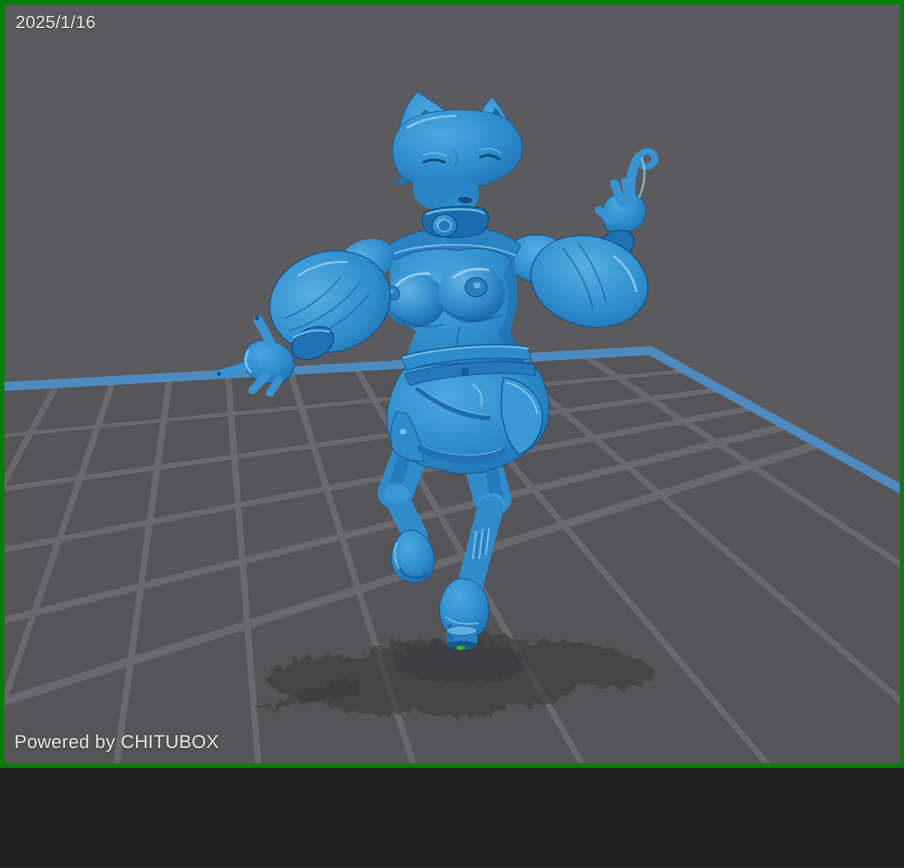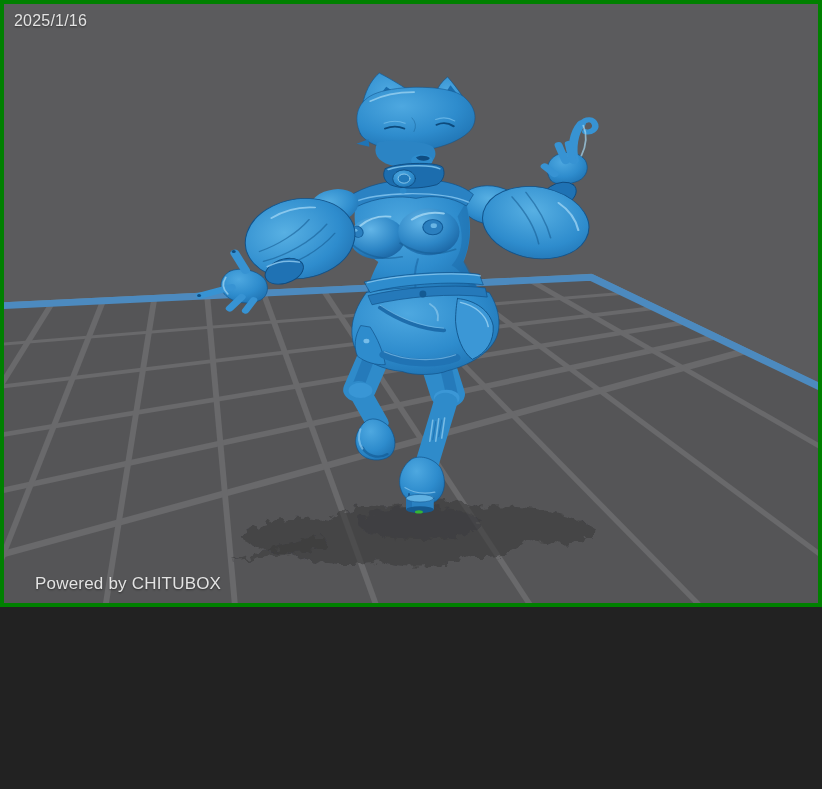--- a/index.html
+++ b/index.html
@@ -1,34 +1,34 @@
 <!DOCTYPE html>
 <html style="--frame-border: #008000; --viewport-background: #5b5b5d; --plate-surface: #555557; --plate-grid-line: #69696b; --plate-edge-blue: #4c8abf; --plate-edge-highlight: #79aed6; --model-blue: #2e8ccd; --model-light-blue: #55aee2; --model-highlight: #a5d8f4; --model-shadow-blue: #1a67a6; --model-deep-blue: #0f4d82; --shadow-gray: #3a3a3c; --support-contact-green: #35b535; --text-color: #e3e3e3;"><head>
 <meta charset="utf-8">
 <style>
   html,body{margin:0;padding:0;background:#222;}
   .frame{
     position:relative;
-    width:822px;height:607px;
+    width:822px;height:698px;
     box-sizing:border-box;
     border:4px solid var(--frame-border,#008000);
     background:var(--viewport-background,#5b5b5d);
     overflow:hidden;
     font-family:"Liberation Sans","DejaVu Sans",sans-serif;
   }
   svg#scene{position:absolute;left:0;top:0;width:100%;height:100%;display:block;}
   .overlay-label{
     position:absolute;
     color:var(--text-color,#e3e3e3);
     text-shadow:0 1px 2px rgba(0,0,0,.45);
     user-select:none;
     letter-spacing:.2px;
   }
   #date-label{left:10px;top:8px;font-size:16px;}
-  #watermark-label{left:9px;bottom:9px;font-size:17px;margin-left:22px;}
+  #watermark-label{left:9px;bottom:9px;font-size:17px;}
 </style>
 </head>
 <body>
 
 <div class="frame">
 
   <svg id="scene" viewBox="0 0 822 789" preserveAspectRatio="none">
     <defs>
       <radialGradient id="figGrad" cx="38%" cy="30%" r="85%">
         <stop offset="0%" stop-color="#4ea8e0"></stop>

